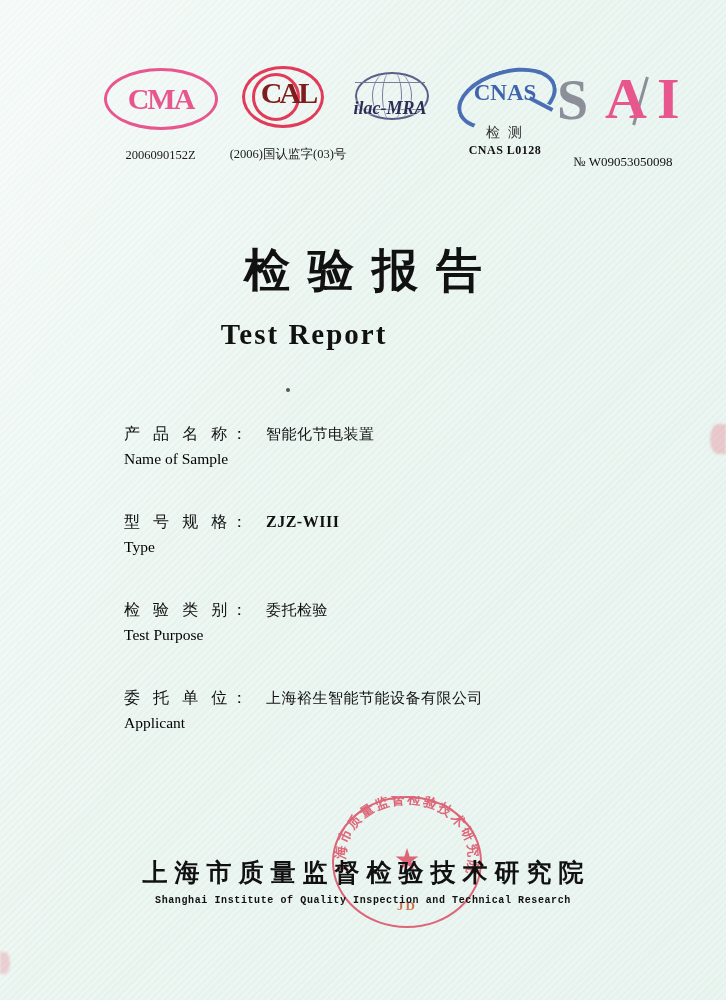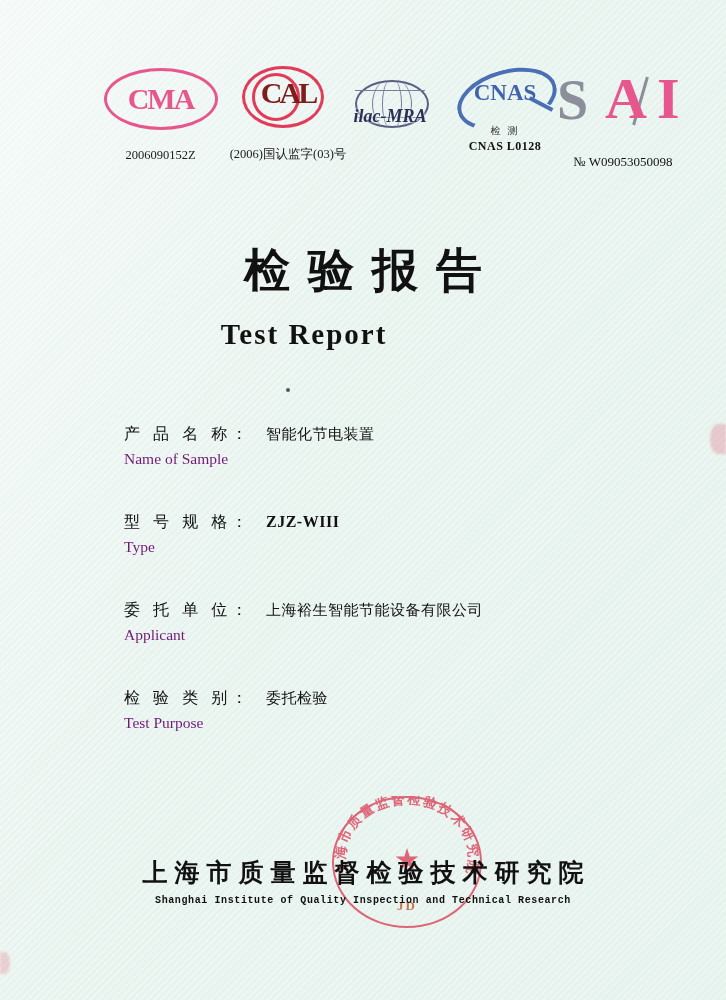--- a/index.html
+++ b/index.html
@@ -127,21 +127,21 @@
 
   
   .ilac {
     left: 330px;
     top: 4px;
     width: 120px;
   }
   .ilac .mark {
     width: 110px;
     height: 52px;
-    margin: 8px auto;
+    margin: 0 auto;
     position: relative;
   }
   .ilac .globe {
     position: absolute;
     left: 20px;
     top: 0px;
     width: 70px;
     height: 44px;
     border: 2px solid #5a5f86;
     border-radius: 50%;
@@ -224,21 +224,21 @@
     width: 110px;
     text-align: center;
     font-family: "Liberation Serif", serif;
     font-weight: bold;
     font-size: 23px;
     color: #3f64ab;
     letter-spacing: 0px;
   }
   .cnas .sub {
     font-family: "Liberation Sans", sans-serif;
-    font-size: 10px;
+    font-size: 14px;
     color: #333;
     margin-top: -2px;
     letter-spacing: 2px;
   }
   .cnas .code {
     font-family: "Liberation Serif", serif;
     font-weight: bold;
     font-size: 12px;
     color: #111;
     margin-top: 1px;
@@ -363,21 +363,21 @@
     color: #111;
     letter-spacing: 4px;
     white-space: nowrap;
   }
   .field .lab-en {
     position: absolute;
     left: 0;
     top: 26px;
     font-family: "Liberation Serif", serif;
     font-size: 15.5px;
-    color: #701a75;
+    color: #000000;
     white-space: nowrap;
   }
   .field .value {
     position: absolute;
     left: 142px;
     top: 1px;
     font-family: "DejaVu Serif", serif;
     font-size: 15px;
     color: #111;
     letter-spacing: 0.5px;
@@ -556,29 +556,29 @@
       <div class="value">智能化节电装置</div>
     </div>
 
     <div class="field">
       <div class="lab-cn">型 号 规 格：</div>
       <div class="lab-en">Type</div>
       <div class="value bold">ZJZ-WIII</div>
     </div>
 
     <div class="field">
+      <div class="lab-cn">检 验 类 别：</div>
+      <div class="lab-en">Test Purpose</div>
+      <div class="value">委托检验</div>
+    </div>
+
+    <div class="field">
       <div class="lab-cn">委 托 单 位：</div>
       <div class="lab-en">Applicant</div>
       <div class="value">上海裕生智能节能设备有限公司</div>
-    </div>
-
-    <div class="field">
-      <div class="lab-cn">检 验 类 别：</div>
-      <div class="lab-en">Test Purpose</div>
-      <div class="value">委托检验</div>
     </div>
 
   </div>
 
   <div class="seal">
     <div class="ring"></div>
     <svg class="arc" viewBox="0 0 150 132">
       <defs>
         <path id="arcpath" d="M 16,78 A 62,54 0 1 1 134,78" fill="none"></path>
       </defs>

